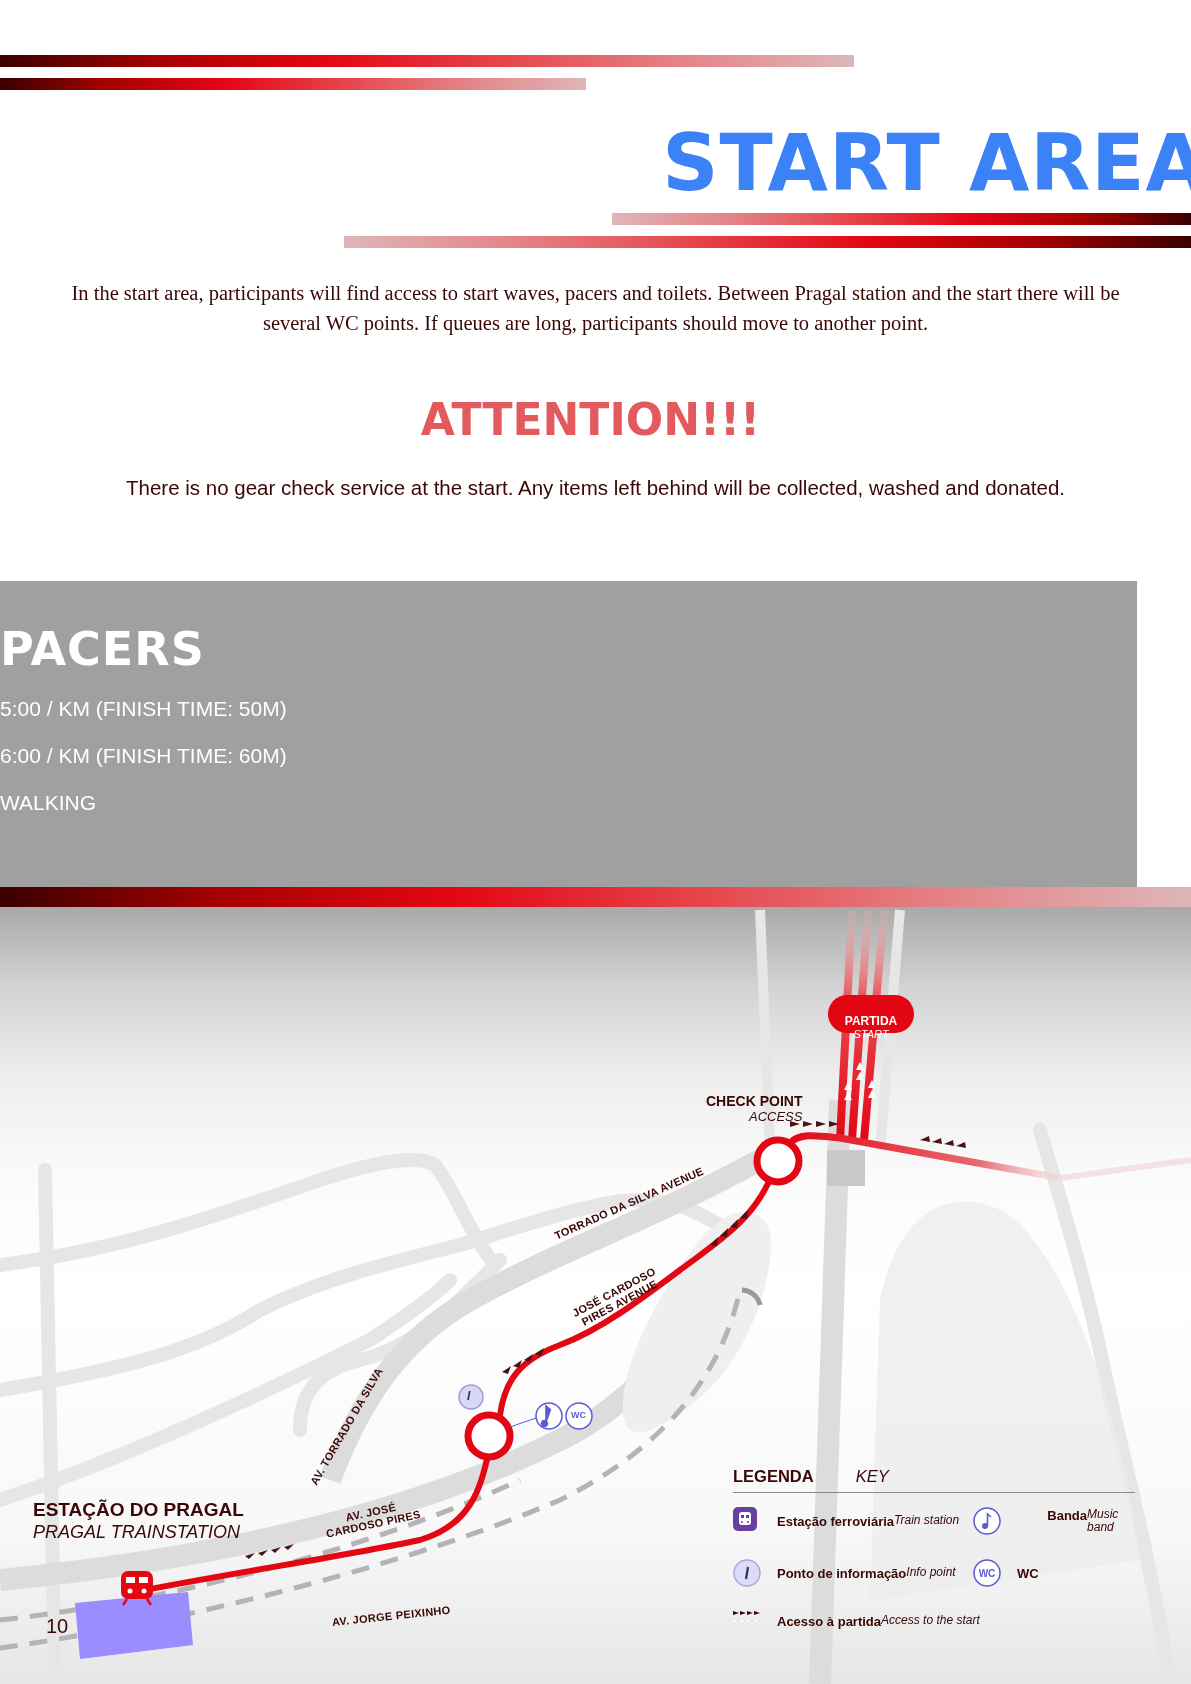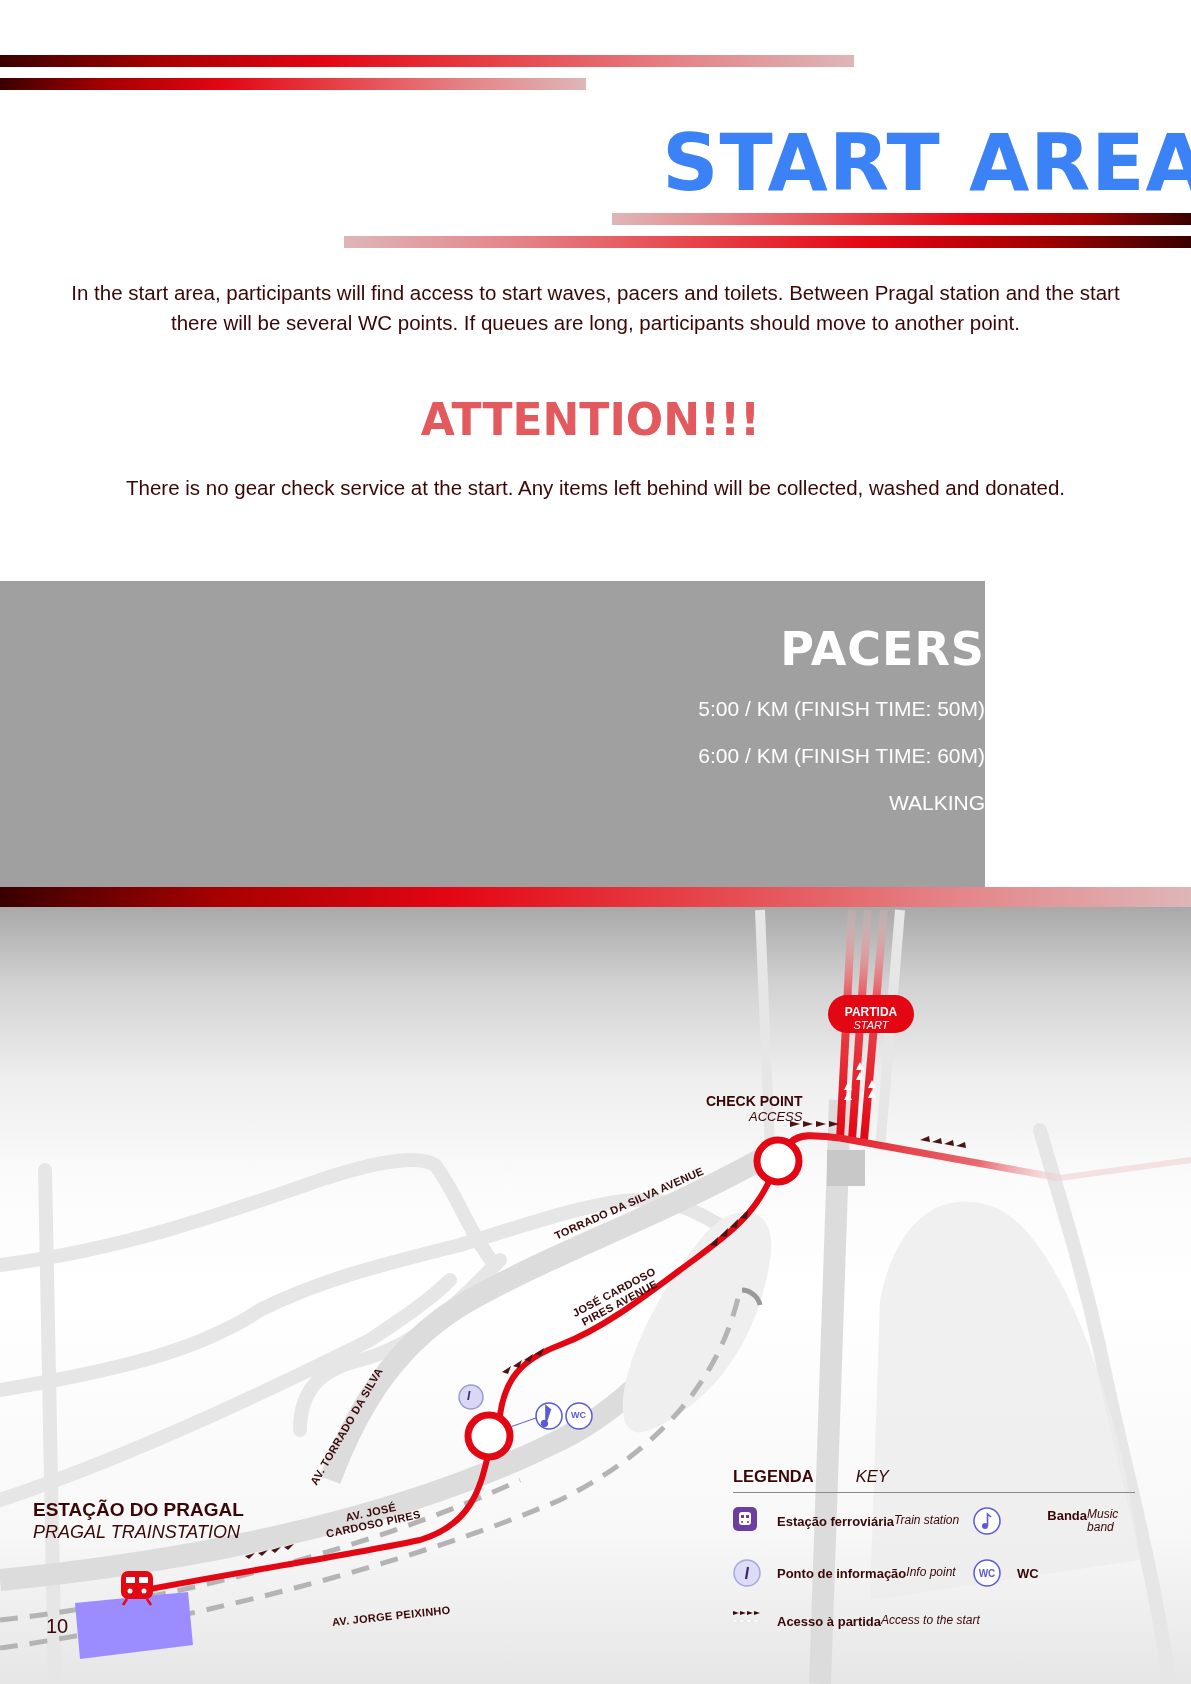--- a/index.html
+++ b/index.html
@@ -10,34 +10,34 @@
     .bar.l2r { background: linear-gradient(to right, #3a0000 0%, #a50000 18%, #e30613 38%, #e6484e 60%, #e48488 80%, #deb6b8 100%); }
     .bar.r2l { background: linear-gradient(to left, #3a0000 0%, #a50000 18%, #e30613 38%, #e6484e 60%, #e48488 80%, #deb6b8 100%); }
 
     .title {
       position: absolute; left: 16px; width: 1191px; top: 118px; text-align: right;
       font-family: "DejaVu Sans", sans-serif; font-weight: bold; font-size: 78px; letter-spacing: 1px;
       color: #3b82f6; line-height: 90px;
     }
     .intro {
       position: absolute; left: 60px; width: 1071px; top: 278px; text-align: center;
-      font-family: Liberation Sans, sans-serif; font-size: 20.5px; line-height: 30px; color: #3a0606;
+      font-family: Liberation Serif, serif; font-size: 20.5px; line-height: 30px; color: #3a0606;
     }
     .attention {
       position: absolute; left: 0; width: 1181px; top: 392px; text-align: center;
       font-family: "DejaVu Sans", sans-serif; font-weight: bold; font-size: 44px; color: #e25a5e; line-height: 56px;
     }
     .notice {
       position: absolute; left: 0; width: 1191px; top: 473px; text-align: center;
       font-size: 20.5px; color: #3a0606; line-height: 30px;
     }
 
     .pacers {
-      position: absolute; left: 0; top: 581px; width: 985px; height: 306px; background: #a0a0a0;
-      text-align: right; color: #ffffff;
+      position: absolute; left: 0; top: 581px; width: 1137px; height: 306px; background: #a0a0a0;
+      text-align: left; color: #ffffff;
     }
     .pacers h2 {
       font-family: "DejaVu Sans", sans-serif; font-weight: bold; font-size: 46px; line-height: 56px;
       margin-top: 40px; letter-spacing: 1px;
     }
     .pacers .pace { font-size: 21px; line-height: 47px; }
     .pacers .pace:first-of-type { margin-top: 8px; }
 
     .map {
       position: absolute; left: 0; top: 907px; width: 1191px; height: 777px;
@@ -46,21 +46,21 @@
     }
     .map svg { position: absolute; left: 0; top: 0; }
 
     .lbl { position: absolute; font-family: "Liberation Sans", sans-serif; color: #3a0606; white-space: nowrap; }
     .street { font-size: 11px; font-weight: bold; letter-spacing: 0.3px; transform-origin: left center; }
 
     .start-pill {
       position: absolute; left: 828px; top: 88px; width: 86px; height: 38px; border-radius: 19px;
       background: #e30613; color: #fff; text-align: center;
     }
-    .start-pill .pt { font-size: 12px; font-weight: bold; line-height: 14px; margin-top: 10px; display: block; }
+    .start-pill .pt { font-size: 12px; font-weight: bold; line-height: 14px; margin-top: 19px; display: block; }
     .start-pill .en { font-size: 11px; font-style: italic; line-height: 12px; display: block; }
 
     .legend { position: absolute; left: 733px; top: 560px; width: 402px; }
     .legend .head { display: flex; align-items: baseline; gap: 42px; padding-bottom: 6px; border-bottom: 1px solid #8a8a8a; }
     .legend .head .pt { font-size: 16.5px; font-weight: bold; color: #3a0606; }
     .legend .head .en { font-size: 16.5px; font-style: italic; color: #3a0606; }
     .legend .item { position: absolute; display: flex; align-items: center; }
     .legend .item .ic { width: 28px; height: 28px; margin-right: 16px; display: flex; align-items: center; justify-content: center; }
     .legend .item .txt { display: flex; flex-direction: row; }
     .legend .item .pt { font-size: 13px; font-weight: bold; color: #3a0606; line-height: 15px; }

